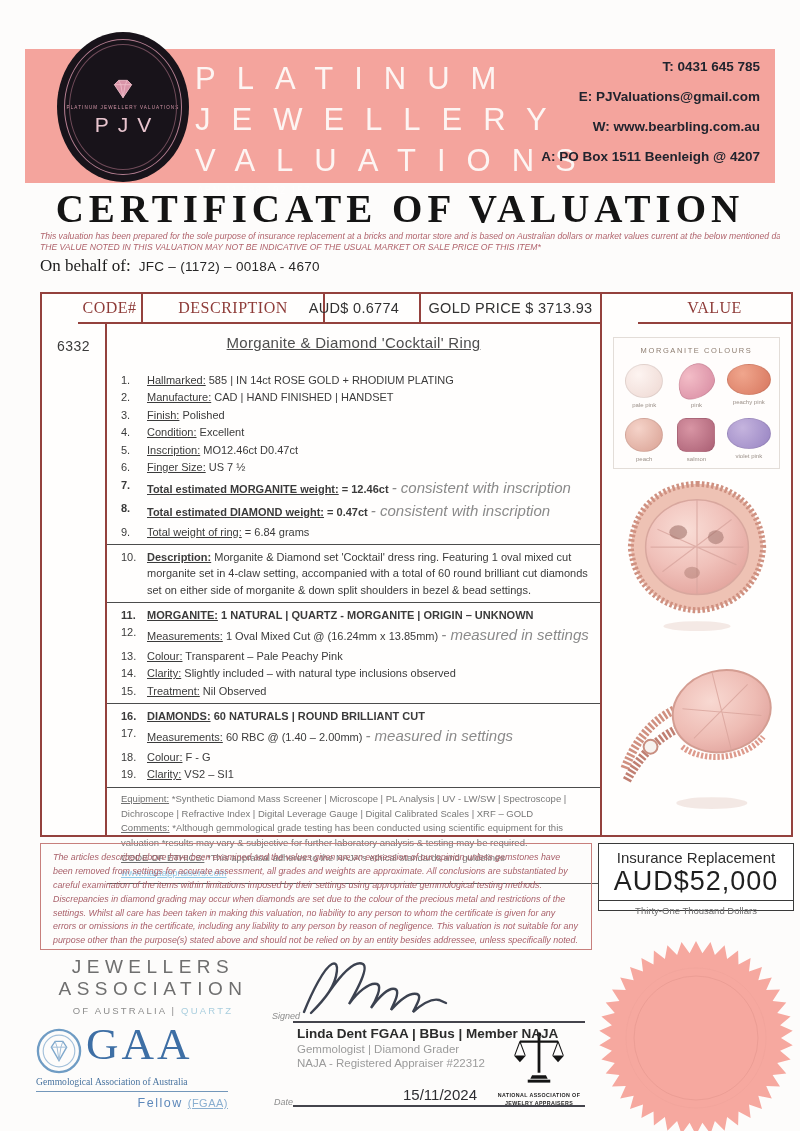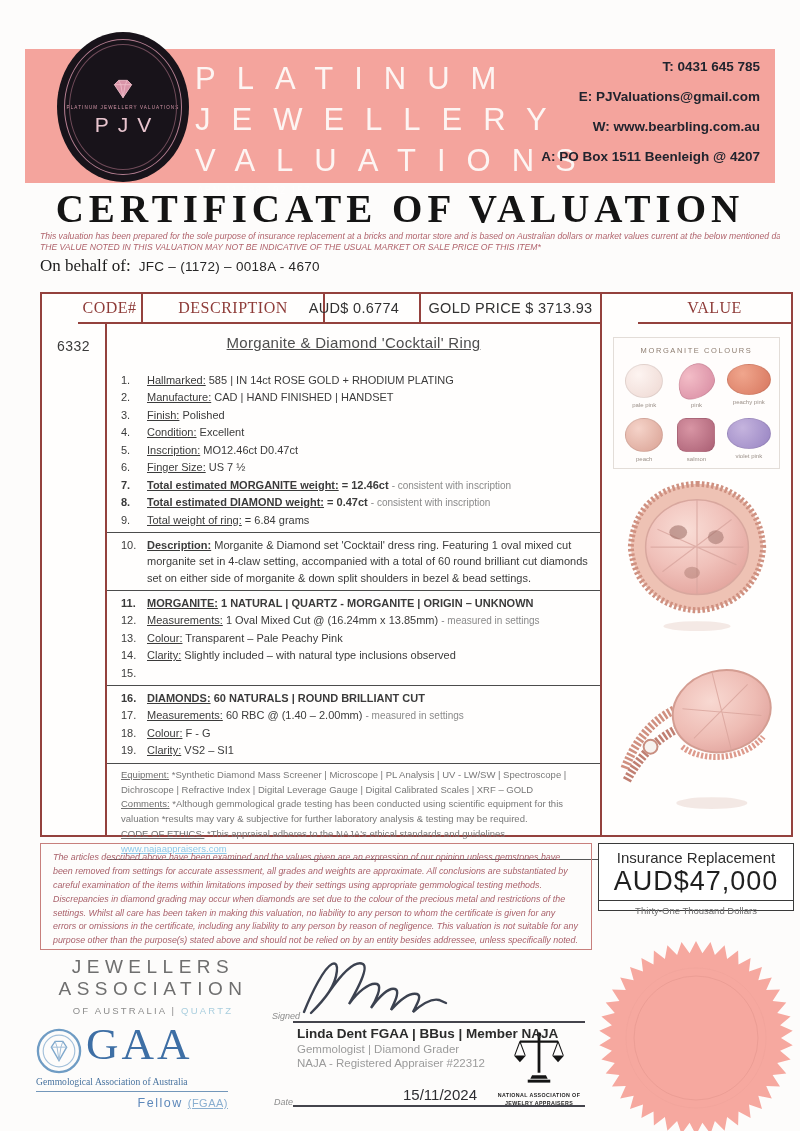--- a/index.html
+++ b/index.html
@@ -46,21 +46,21 @@
   .th-value{left:560px;right:0;}
   .td-code{position:absolute;left:0;top:30px;bottom:0;width:65px;border-right:2px solid var(--maroon);text-align:center;}
   .code-num{margin-top:14px;font-size:14px;color:#3a3a3a;letter-spacing:.5px;}
   .td-main{position:absolute;left:65px;top:30px;bottom:0;width:495px;border-right:2px solid var(--maroon);padding-top:7px;}
   .td-value{position:absolute;left:560px;top:30px;bottom:0;right:0;}
   .item-title{text-align:center;font-size:15px;color:#4e4e4e;text-decoration:underline;margin:3px 0 20px;letter-spacing:.3px;}
   .d-row{display:flex;font-size:11px;color:#3b3b3b;line-height:1.5;padding:.5px 8px .5px 14px;}
   .d-row .n{width:26px;flex:none;}
   .d-row .c{flex:1;}
   .lbl{text-decoration:underline;}
-  .note{font-size:10px;color:#8a8a8a;}
+  .note{font-style:italic;font-size:15px;color:#8a8a8a;}
   .note:empty{display:none;}
   .d-row.bold .n,.d-row.bold .lbl,.d-row.bold .txt{font-weight:bold;}
   .d-row.boldlabel .lbl{font-weight:bold;}
   .d-row.sep{border-top:1px solid #4c4c4c;margin-top:3px;padding-top:4px;}
   .equip{border-top:1px solid #4c4c4c;border-bottom:1px solid #565656;margin-top:4px;
     padding:4px 8px 3px 14px;font-size:9.5px;color:#787878;line-height:1.55;}
   .equip .lbl{color:#6e6e6e;}
   .ethics-link{color:var(--link-blue);text-decoration:underline;cursor:pointer;}
 
   
@@ -237,20 +237,21 @@
             <span class="c"><span class="lbl">Colour:</span> <span class="txt">Transparent – Pale Peachy Pink</span> </span>
           </div>
 
           <div class="d-row">
             <span class="n">14.</span>
             <span class="c"><span class="lbl">Clarity:</span> <span class="txt">Slightly included – with natural type inclusions observed</span> </span>
           </div>
 
           <div class="d-row">
             <span class="n">15.</span>
+            <span class="c"><span class="lbl">Treatment:</span> <span class="txt">Nil Observed</span> </span>
           </div>
 
           <div class="d-row sep bold">
             <span class="n">16.</span>
             <span class="c"><span class="lbl">DIAMONDS:</span> <span class="txt">60 NATURALS | ROUND BRILLIANT CUT</span> </span>
           </div>
 
           <div class="d-row">
             <span class="n">17.</span>
             <span class="c"><span class="lbl">Measurements:</span> <span class="txt">60 RBC @ (1.40 – 2.00mm)</span> <span class="note">- measured in settings</span></span>
@@ -348,21 +349,21 @@
         </g>
         <path d="M70,108 C90,124 132,122 152,98" fill="none" stroke="#dd9a8c" stroke-width="6" stroke-dasharray="2.4 1.8"></path>
         <ellipse cx="100" cy="165" rx="36" ry="6" fill="#f0e2dd" opacity="0.8"></ellipse>
       </svg>
     </div>
   </div>
 
   <div class="foot-disc">The articles described above have been examined and the values given are an expression of our opinion unless gemstones have been removed from settings for accurate assessment, all grades and weights are approximate. All conclusions are substantiated by careful examination of the items within limitations imposed by their settings using appropriate gemmological testing methods. Discrepancies in diamond grading may occur when diamonds are set due to the colour of the precious metal and restrictions of the settings. Whilst all care has been taken in making this valuation, no liability to any person to whom the certificate is given for any errors or omissions in the certificate, including any liability to any person by reason of negligence. This valuation is not suitable for any purpose other than the purpose(s) stated above and should not be relied on by an entity besides addressee, unless specifically noted. Values expressed in Australian dollars including Goods &amp; Services Tax (GST) and current market conditions.</div>
   <div class="value-box">
     <div class="vb-title">Insurance Replacement</div>
-    <div class="vb-amount">AUD$47,000</div>
+    <div class="vb-amount">AUD$52,000</div>
     <div class="vb-line"></div>
     <div class="vb-words">Thirty-One Thousand Dollars</div>
   </div>
 
   <div class="jaa">
     <div class="jaa-l">JEWELLERS</div>
     <div class="jaa-l">ASSOCIATION</div>
     <div class="jaa-l3">
       <span>OF AUSTRALIA  |</span>
       <span class="jaa-member">QUARTZ</span>

